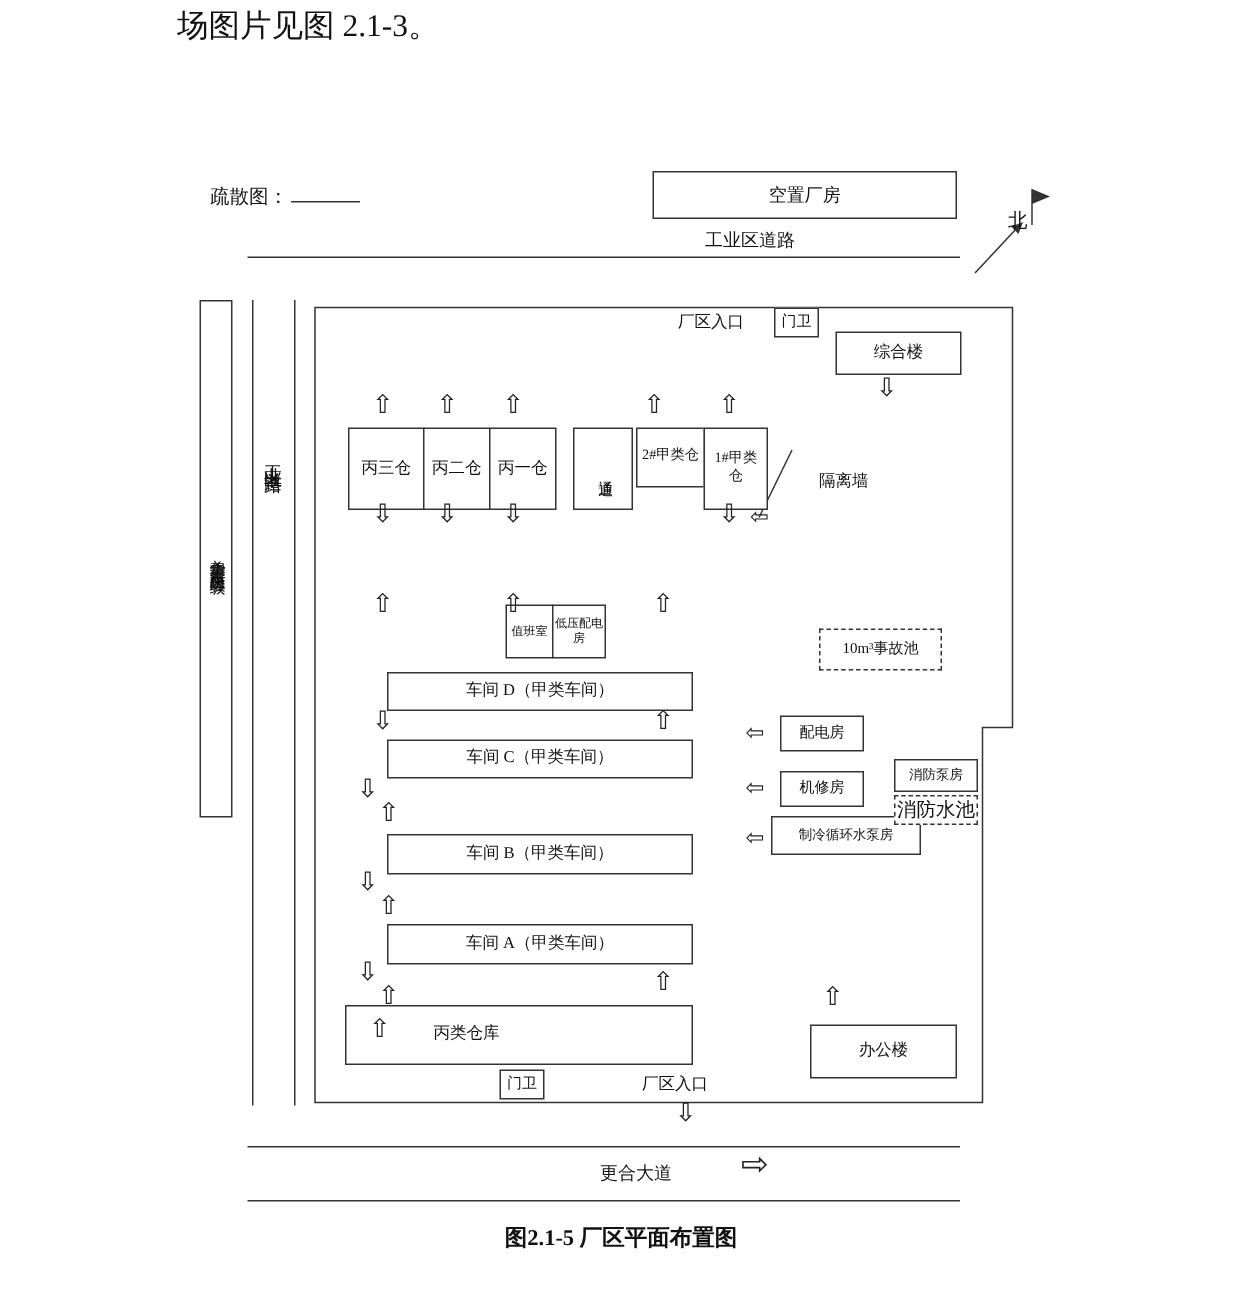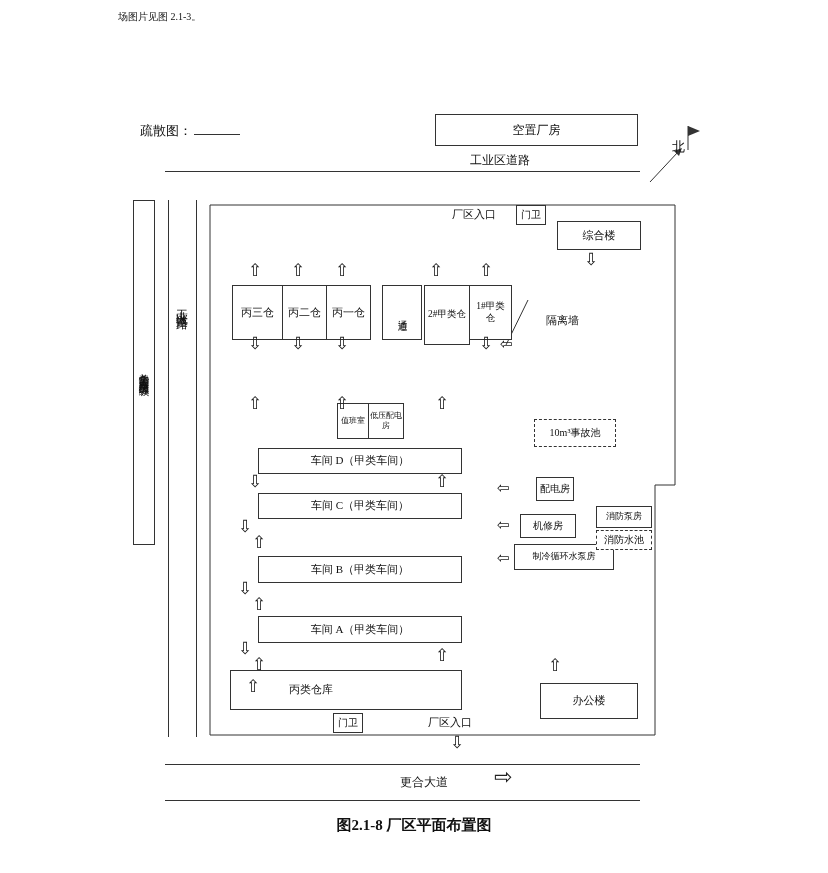--- a/index.html
+++ b/index.html
@@ -1,18 +1,18 @@
 <!DOCTYPE html>
 <html><head>
 <meta charset="utf-8">
 <style>
   html,body{margin:0;padding:0;background:#fff;}
   .page{position:relative;width:828px;height:873px;background:#fff;overflow:hidden;
         font-family:"Liberation Serif","DejaVu Serif",serif;color:#111;}
-  .doc-line{position:absolute;font-size:10px;line-height:22px;}
+  .doc-line{position:absolute;font-size:21px;line-height:22px;}
   .doc-par{position:absolute;font-size:15.5px;line-height:22px;text-align:justify;text-indent:2em;margin:0;}
   .box{position:absolute;border:1px solid #333;background:#fff;display:flex;align-items:center;justify-content:center;
        text-align:center;font-size:11px;line-height:1.25;box-sizing:border-box;}
   .dashed{border-style:dashed;}
   .lbl{position:absolute;font-size:11px;white-space:nowrap;background:#fff;}
   .vbox{writing-mode:vertical-rl;text-orientation:upright;letter-spacing:1px;}
   .vlbl{position:absolute;writing-mode:vertical-rl;text-orientation:upright;font-size:12px;letter-spacing:2px;background:#fff;}
   .arrow{position:absolute;font-size:17px;line-height:1;font-family:"DejaVu Sans",sans-serif;color:#222;}
   .hline{position:absolute;height:1px;background:#333;}
   .vline{position:absolute;width:1px;background:#333;}
@@ -53,35 +53,35 @@
   <div class="vlbl" style="left:173px;top:300px;">工业区道路</div>
 
   <div class="lbl" style="left:452px;top:207px;">厂区入口</div>
   <div class="box" style="left:516px;top:205px;width:30px;height:20px;font-size:10px;">门卫</div>
   <div class="box" style="left:557px;top:221px;width:84px;height:29px;">综合楼</div>
 
   <div class="box" style="left:232px;top:285px;width:51px;height:55px;">丙三仓</div>
   <div class="box" style="left:282px;top:285px;width:45px;height:55px;">丙二仓</div>
   <div class="box" style="left:326px;top:285px;width:45px;height:55px;">丙一仓</div>
   <div class="box vbox" style="left:382px;top:285px;width:40px;height:55px;font-size:10px;">通道</div>
-  <div class="box" style="left:424px;top:285px;width:46px;height:60px;font-size:9.5px;padding:2px;">2#甲类仓</div>
+  <div class="box" style="left:424px;top:285px;width:46px;height:40px;font-size:9.5px;padding:2px;">2#甲类仓</div>
   <div class="box" style="left:469px;top:285px;width:43px;height:55px;font-size:9.5px;padding:2px;">1#甲类仓</div>
   <div class="lbl" style="left:546px;top:313px;">隔离墙</div>
 
   <div class="box" style="left:337px;top:403px;width:32px;height:36px;font-size:8px;padding:1px;">值班室</div>
   <div class="box" style="left:368px;top:403px;width:36px;height:36px;font-size:8px;padding:1px;">低压配电房</div>
 
   <div class="box" style="left:258px;top:448px;width:204px;height:26px;">车间 D（甲类车间）</div>
-  <div class="box dashed" style="left:534px;top:419px;width:82px;height:28px;font-size:10px;">10m³事故池</div>
+  <div class="box dashed" style="left:546px;top:419px;width:82px;height:28px;font-size:10px;">10m³事故池</div>
   <div class="box" style="left:258px;top:493px;width:204px;height:26px;">车间 C（甲类车间）</div>
-  <div class="box" style="left:536px;top:477px;width:38px;height:24px;font-size:10px;">配电房</div>
+  <div class="box" style="left:520px;top:477px;width:56px;height:24px;font-size:10px;">配电房</div>
   <div class="box" style="left:520px;top:514px;width:56px;height:24px;font-size:10px;">机修房</div>
   <div class="box" style="left:514px;top:544px;width:100px;height:26px;font-size:9px;padding:1px;">制冷循环水泵房</div>
   <div class="box" style="left:596px;top:506px;width:56px;height:22px;font-size:9px;">消防泵房</div>
-  <div class="box dashed" style="left:596px;top:530px;width:56px;height:20px;font-size:10px;">消防水池</div>
+  <div class="box dashed" style="left:596px;top:530px;width:56px;height:20px;font-size:13px;">消防水池</div>
   <div class="box" style="left:258px;top:616px;width:204px;height:27px;">车间 A（甲类车间）</div>
   <div class="box" style="left:258px;top:556px;width:204px;height:27px;">车间 B（甲类车间）</div>
   <div class="box" style="left:230px;top:670px;width:232px;height:40px;justify-content:flex-start;padding-left:58px;">丙类仓库</div>
   <div class="box" style="left:520px;top:683px;width:98px;height:36px;margin-left:20px;">办公楼</div>
 
   <div class="box" style="left:333px;top:713px;width:30px;height:20px;font-size:10px;">门卫</div>
   <div class="lbl" style="left:428px;top:715px;">厂区入口</div>
 
   <div class="hline" style="left:165px;top:764px;width:475px;"></div>
   <div class="hline" style="left:165px;top:800px;width:475px;"></div>
@@ -113,15 +113,15 @@
   <span class="arrow" style="left:238px;top:580px;">⇩</span>
   <span class="arrow" style="left:238px;top:640px;">⇩</span>
   <span class="arrow" style="left:584px;top:251px;">⇩</span>
   <span class="arrow" style="left:450px;top:734px;">⇩</span>
 
   <span class="arrow" style="left:500px;top:337px;font-size:15px;">⇦</span>
   <span class="arrow" style="left:497px;top:481px;font-size:15px;">⇦</span>
   <span class="arrow" style="left:497px;top:518px;font-size:15px;">⇦</span>
   <span class="arrow" style="left:497px;top:551px;font-size:15px;">⇦</span>
 
-  <div class="caption">图2.1-8 厂区平面布置图</div>
+  <div class="caption">图2.1-5 厂区平面布置图</div>
 
 </div>
 
 </body></html>

